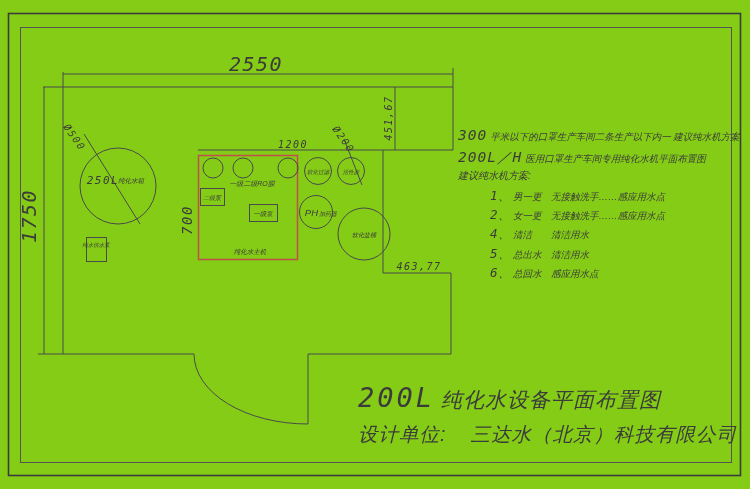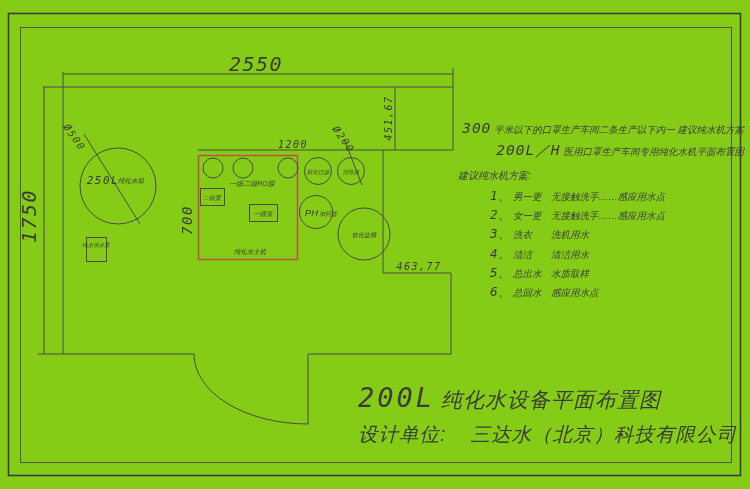--- a/index.html
+++ b/index.html
@@ -7,21 +7,21 @@
          font-family:"Liberation Sans", sans-serif;color:#3b3b3b;font-style:italic;}
   svg{position:absolute;left:0;top:0;}
   .ln{stroke:#4a4a4a;stroke-width:1;fill:none;}
   .frame-outer{stroke:#3c3c3c;stroke-width:1.6;fill:none;}
   .frame-inner{stroke:#555;stroke-width:1;fill:none;}
   .red{stroke:#c0504d;stroke-width:1.5;fill:none;}
   .shape{stroke:#4a4a4a;stroke-width:1;fill:none;}
   text{fill:#3b3b3b;font-family:"Liberation Sans", sans-serif;}
   .cad{font-family:"DejaVu Sans Mono", monospace;letter-spacing:1.5px;}
   .notes{position:absolute;left:458px;top:120px;width:286px;}
-  .nline1,.nline2{height:22px;line-height:16px;white-space:nowrap;font-size:9.5px;text-align:right;}
+  .nline1,.nline2{height:22px;line-height:30px;white-space:nowrap;font-size:9.5px;}
   .nline3{height:20px;line-height:20px;padding-top:2px;font-size:10px;}
   .nbig{font-family:"DejaVu Sans Mono", monospace;font-size:14.5px;letter-spacing:1px;margin-right:3px;}
   .nitem{height:19.2px;line-height:19.2px;white-space:nowrap;font-size:9.5px;margin-left:32px;}
   .nnum{font-family:"DejaVu Sans Mono", monospace;font-size:12.5px;letter-spacing:0.5px;margin-right:2px;}
   .titleblk{position:absolute;left:358px;top:364px;white-space:nowrap;}
   .trow1{height:36px;line-height:36px;font-size:21px;letter-spacing:1px;margin-top:16px;}
   .tbig{font-family:"DejaVu Sans Mono", monospace;font-size:27px;letter-spacing:3px;margin-right:6px;}
   .trow2{height:30px;line-height:30px;font-size:19.5px;letter-spacing:1px;margin-top:3px;}
   .tlabel{margin-right:24px;}
 </style>
@@ -93,27 +93,24 @@
       <span class="nbig">200L／H</span><span>医用口罩生产车间专用纯化水机平面布置图</span>
     </div>
     <div class="nline3">建议纯水机方案:</div>
     <div class="nitem">
       <span class="nnum">1、</span><span>男一更　无接触洗手……感应用水点</span>
     </div>
     <div class="nitem">
       <span class="nnum">2、</span><span>女一更　无接触洗手……感应用水点</span>
     </div>
     <div class="nitem">
-      <span class="nnum">3、</span><span>洗衣　　洗机用水</span>
-    </div>
-    <div class="nitem">
       <span class="nnum">4、</span><span>清洁　　清洁用水</span>
     </div>
     <div class="nitem">
-      <span class="nnum">5、</span><span>总出水　水质取样</span>
+      <span class="nnum">5、</span><span>总出水　清洁用水</span>
     </div>
     <div class="nitem">
       <span class="nnum">6、</span><span>总回水　感应用水点</span>
     </div>
   </div>
 
   <div class="titleblk">
     <div class="trow1">
       <span class="tbig">200L</span><span>纯化水设备平面布置图</span>
     </div>

